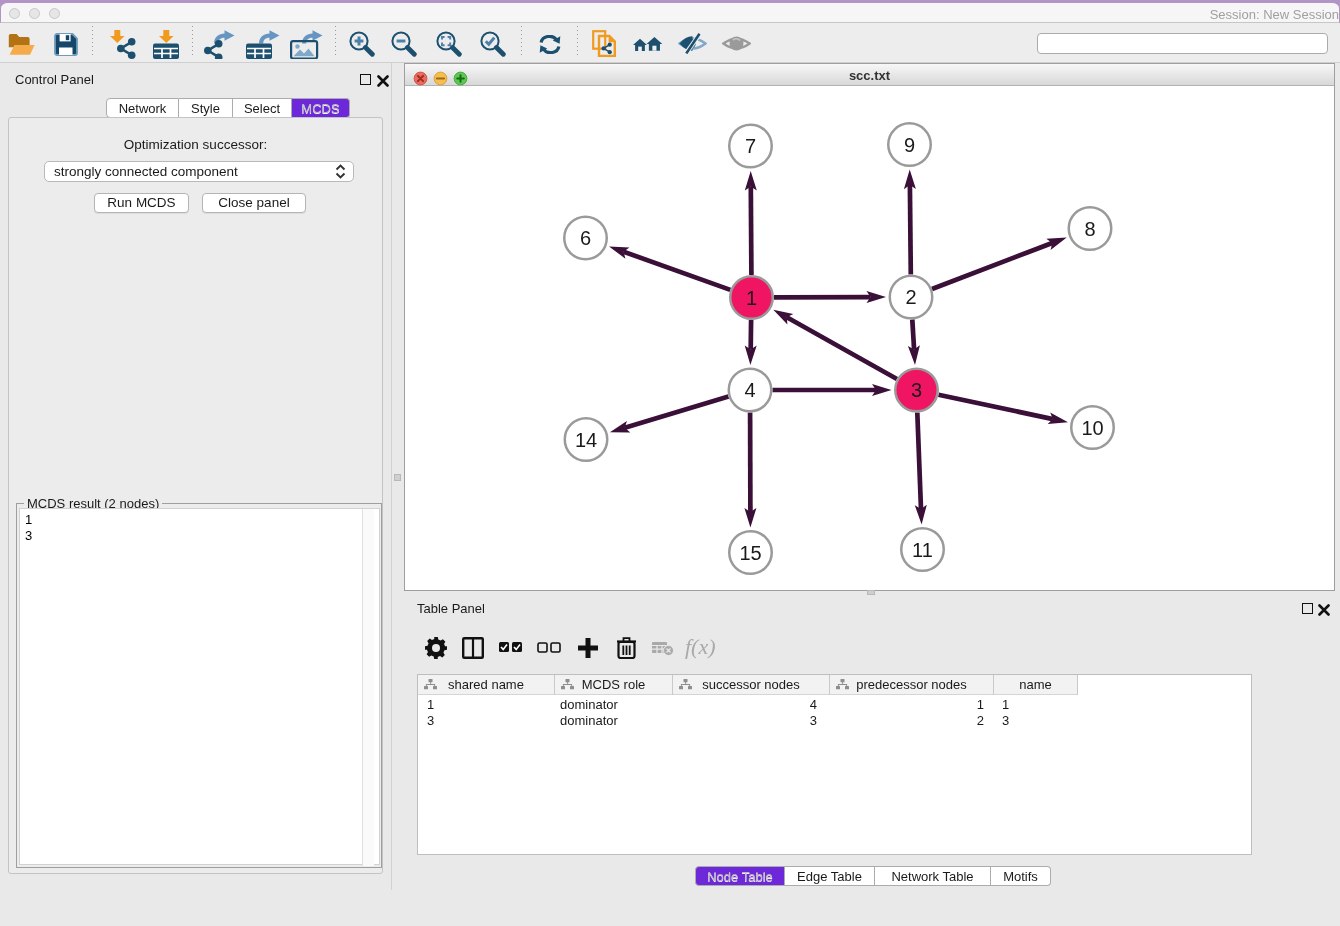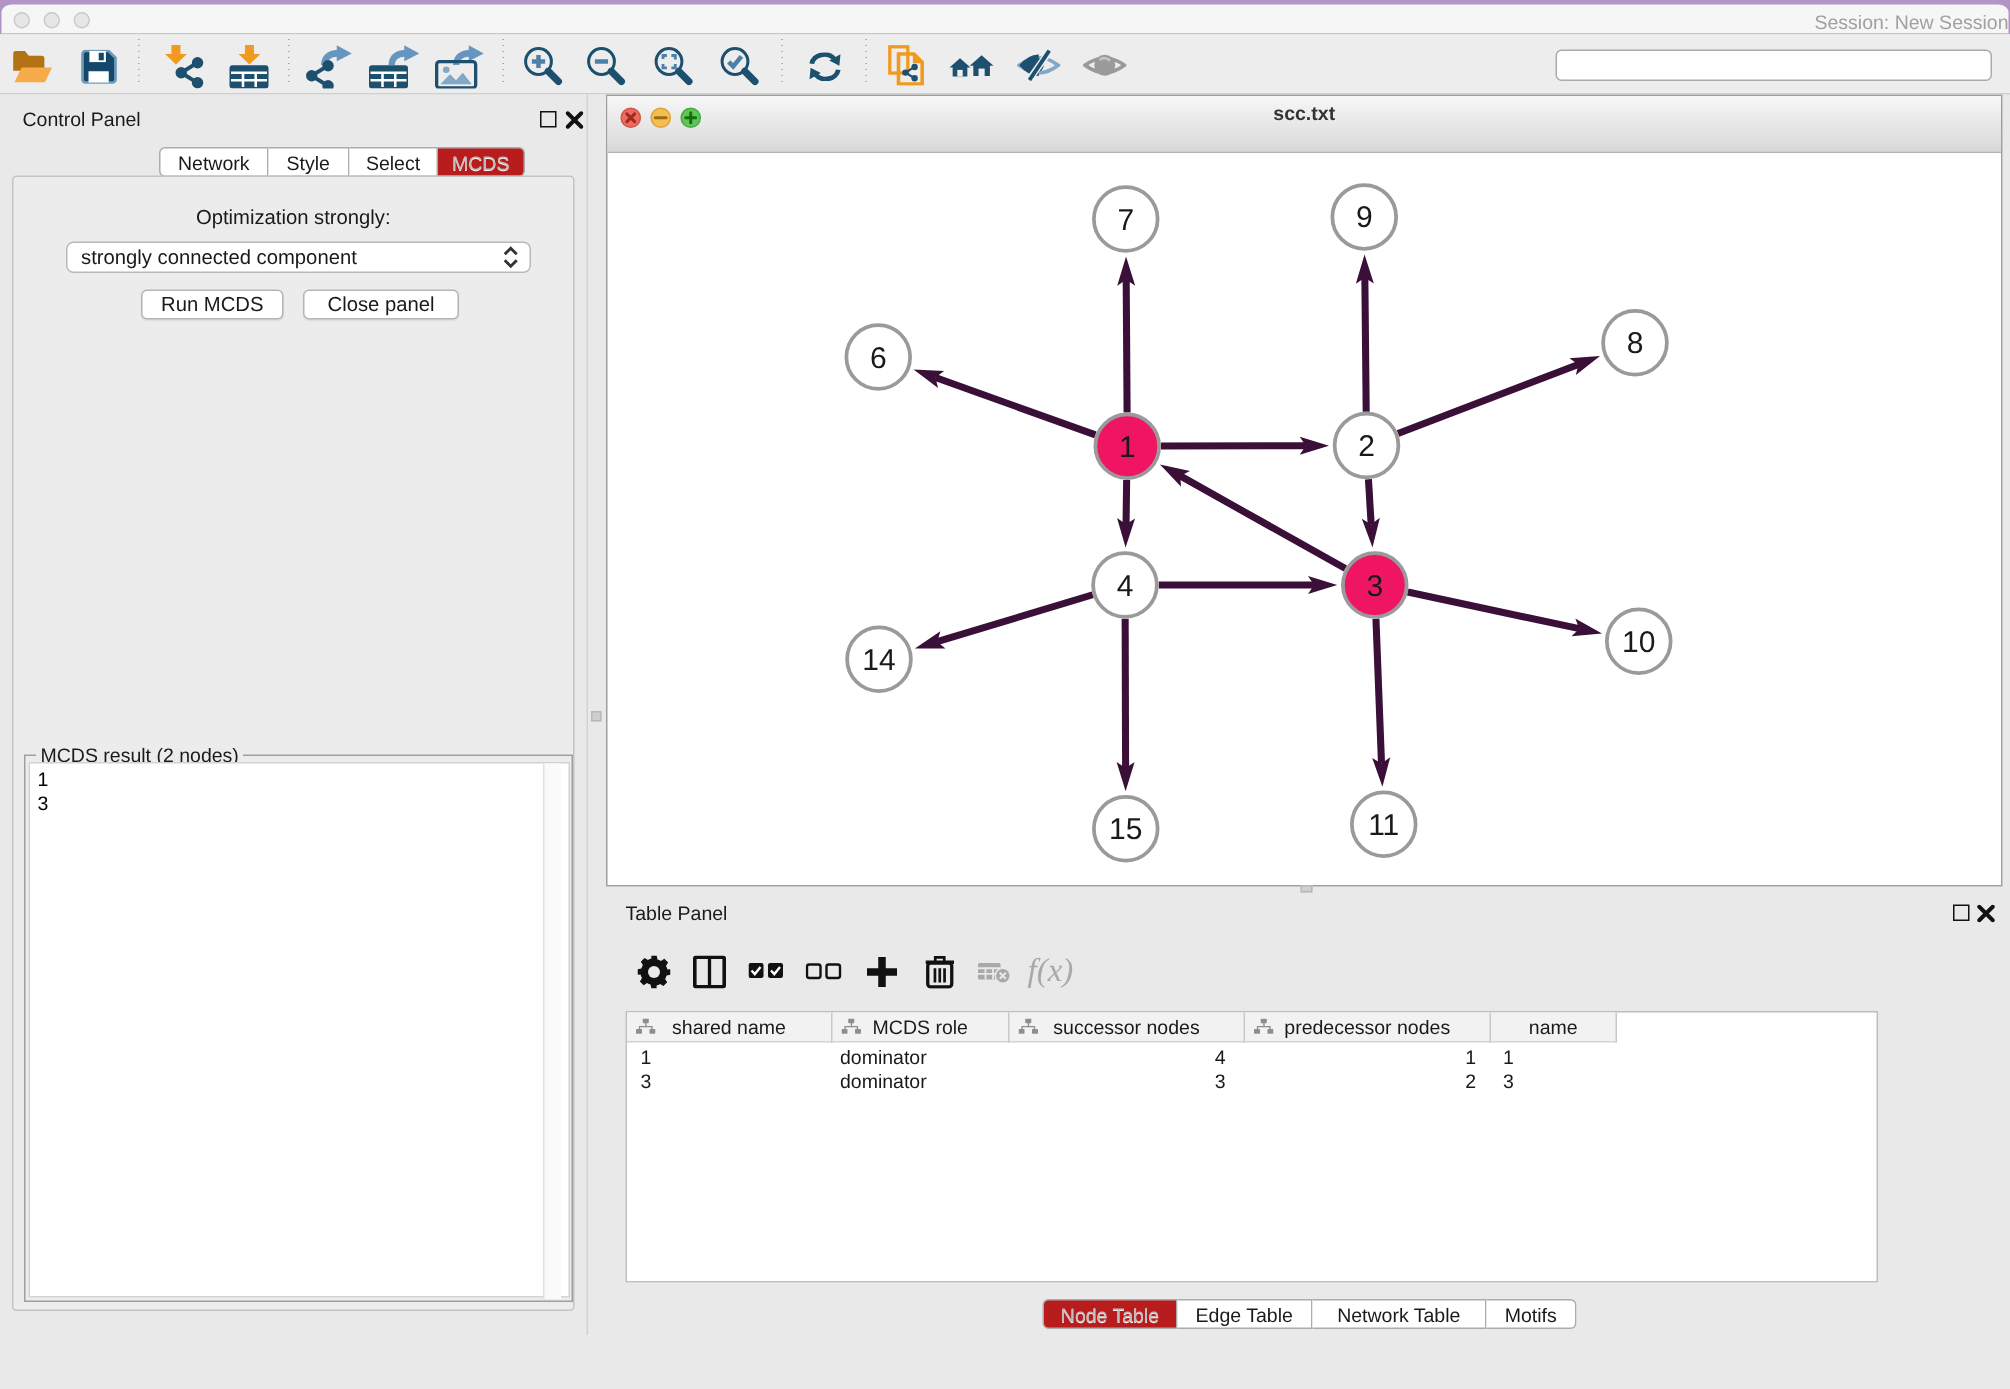--- a/index.html
+++ b/index.html
@@ -33,21 +33,21 @@
   #cpanel { left:0; top:63px; width:391px; height:827px; background:#E9E9E9; }
   #cp-title { position:absolute; left:15px; top:9px; font-size:13px; color:#1A1A1A; }
   .hdr-float { position:absolute; width:11px; height:11px; border:1.5px solid #111; }
   .hdr-x { position:absolute; width:12px; height:12px; }
   #cp-tabs { position:absolute; left:78px; top:35px; height:20px; display:flex;padding-left:28px; }
   .tab { height:20px; font-size:13px; color:#1A1A1A; background:#fff;
     border:1px solid #ACACAC; border-left:none; display:flex; align-items:center;
     justify-content:center; }
   .tab.first { border-left:1px solid #ACACAC; border-radius:4px 0 0 4px; }
   .tab.last  { border-radius:0 4px 4px 0; }
-  .tab.dis { background:#b91c1c; color:#BDBDBD; text-shadow:0 1px 0 #F2F2F2; }
+  .tab.dis { background:#6d28d9; color:#BDBDBD; text-shadow:0 1px 0 #F2F2F2; }
   #cp-box { position:absolute; left:8px; top:54px; width:375px; height:757px;
     background:#ECECEC; border:1px solid #C3C3C3; border-radius:3px; }
   #opt-label { position:absolute; left:0; top:74px; width:100%; text-align:center;
     font-size:13.5px; color:#1A1A1A; }
   #combo { position:absolute; left:44px; top:98px; width:310px; height:21px;
     background:#fff; border:1px solid #B9B9B9; border-radius:5px;
     font-size:13.5px; color:#1A1A1A; line-height:19px; padding-left:9px; }
   .btn { position:absolute; height:20px; background:#fff; border:1px solid #B5B5B5;
     border-radius:4px; font-size:13.5px; color:#1A1A1A; text-align:center;
     line-height:18px; box-shadow:0 1px 1px rgba(0,0,0,0.07); }
@@ -62,21 +62,21 @@
     background:#FAFAFA; border-left:1px solid #E0E0E0; }
 
   
   #vsplit { left:391px; top:63px; width:13px; height:827px; background:#E9E9E9;
     border-left:1px solid #D2D2D2; }
   .grip { position:absolute; background:#CFCFCF; border:1px solid #B8B8B8; }
 
   
   #netwin { left:404px; top:63px; width:931px; height:528px;
     border:1px solid #9E9E9E; background:#fff; }
-  #nw-title { position:absolute; left:0; top:0; width:929px; height:38px;
+  #nw-title { position:absolute; left:0; top:0; width:929px; height:22px;
     background:linear-gradient(#F7F7F7,#D8D8D8); border-bottom:1px solid #B3B3B3; }
   #nw-text { position:absolute; top:4px; left:0; width:100%; text-align:center;
     font-size:13px; font-weight:bold; color:#333; }
 
   
   #tpanel { left:404px; top:596px; width:936px; height:290px; background:#E9E9E9; }
   #tp-title { position:absolute; left:13px; top:5px; font-size:13px; color:#1A1A1A; }
   #tp-toolbar { position:absolute; left:13px; top:28px; width:910px; height:38px; }
   #ttable { position:absolute; left:13px; top:78px; width:835px; height:181px;
     background:#fff; border:1px solid #BEBEBE; }
@@ -246,21 +246,21 @@
     <div class="hdr-x" style="left:377px; top:10px;"><svg viewBox="0 0 12 12" width="12" height="12">
           <path d="M1.5 1.5 L10.5 10.5 M10.5 1.5 L1.5 10.5" stroke="#111" stroke-width="2.6" stroke-linecap="round"></path>
         </svg></div>
     <div id="cp-tabs">
       <div class="tab first" style="width:73px">Network</div>
       <div class="tab" style="width:54px">Style</div>
       <div class="tab" style="width:59px">Select</div>
       <div class="tab last dis" style="width:58px">MCDS</div>
     </div>
     <div id="cp-box"></div>
-    <div id="opt-label">Optimization strongly:</div>
+    <div id="opt-label">Optimization successor:</div>
     <div id="combo">strongly connected component
       <svg width="11" height="15" viewBox="0 0 11 15" style="position:absolute;right:7px;top:2px">
         <path d="M1.5 5.5 L5.5 1.5 L9.5 5.5" fill="none" stroke="#333" stroke-width="1.9"></path>
         <path d="M1.5 9.5 L5.5 13.5 L9.5 9.5" fill="none" stroke="#333" stroke-width="1.9"></path>
       </svg>
     </div>
     <div class="btn" style="left:94px; top:130px; width:95px;">Run MCDS</div>
     <div class="btn" style="left:202px; top:130px; width:104px;">Close panel</div>
     <div id="mcds-group">
       <div id="mcds-label">MCDS result (2 nodes)</div>

